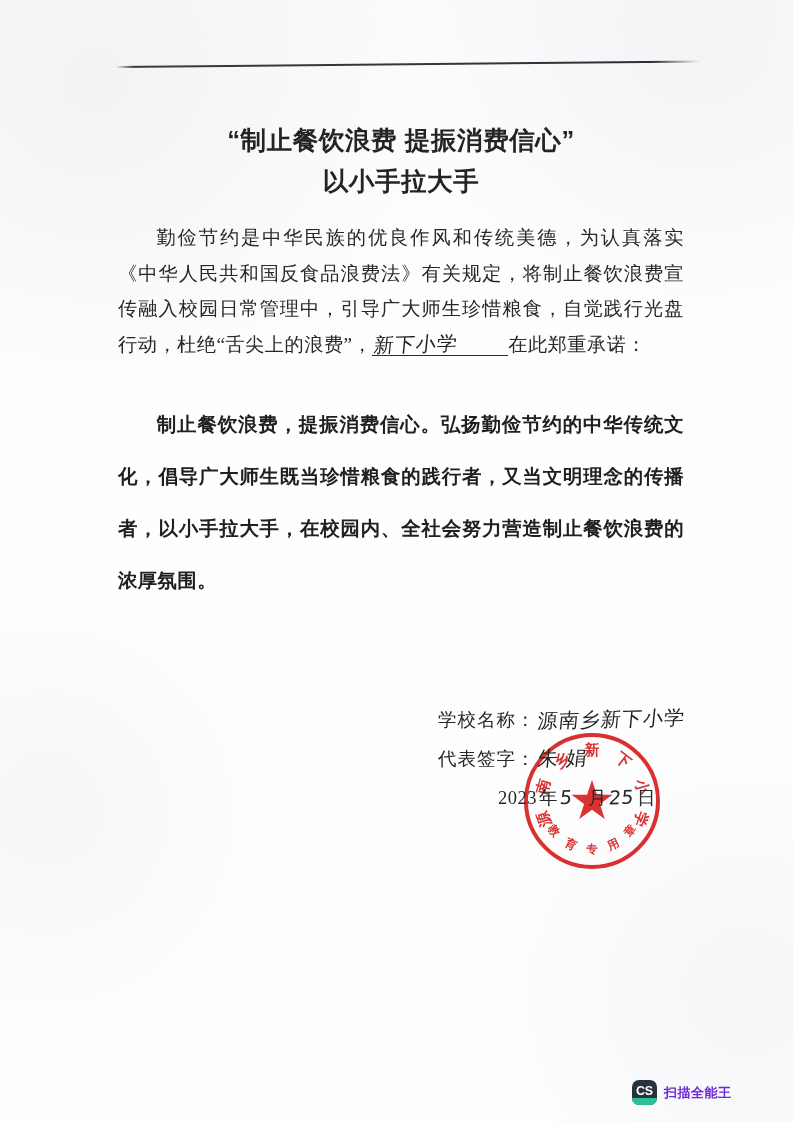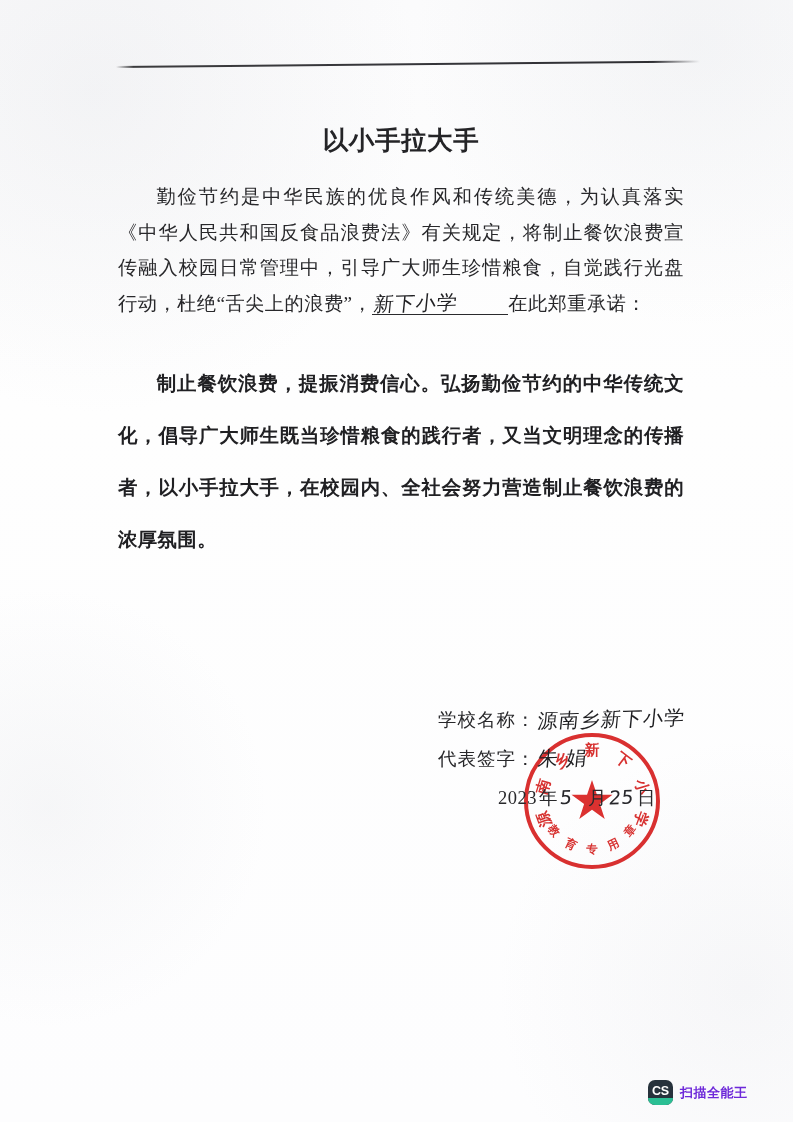--- a/index.html
+++ b/index.html
@@ -204,21 +204,21 @@
     font-size: 11.5px;
     width: 14px;
     height: 14px;
     margin: -7px 0 0 -7px;
     line-height: 14px;
   }
 
   
   .watermark {
     position: absolute;
-    left: 648px;
+    left: 632px;
     top: 1080px;
     display: flex;
     align-items: center;
     gap: 7px;
   }
   .cs-logo {
     position: relative;
     width: 25px;
     height: 25px;
     border-radius: 7px;
@@ -261,20 +261,21 @@
 <body>
 
 <div class="page">
 
   <div class="paper-noise"></div>
   <div class="scan-edge-line"></div>
 
   <div class="content">
 
     <div class="doc-title">
+      <span>“制止餐饮浪费 提振消费信心”</span>
       <span class="line2">以小手拉大手</span>
     </div>
 
     <p id="para-1" class="para para-kai"><span>勤俭节约是中华民族的优良作风和传统美德，为认真落实《中华人民共和国反食品浪费法》有关规定，将制止餐饮浪费宣传融入校园日常管理中，引导广大师生珍惜粮食，自觉践行光盘行动，杜绝“舌尖上的浪费”，</span><span class="blank-fill"><span class="hand">新下小学</span></span><span>在此郑重承诺：</span></p>
 
     <p id="para-2" class="para para-hei">制止餐饮浪费，提振消费信心。弘扬勤俭节约的中华传统文化，倡导广大师生既当珍惜粮食的践行者，又当文明理念的传播者，以小手拉大手，在校园内、全社会努力营造制止餐饮浪费的浓厚氛围。</p>
 
 
   </div>
 

